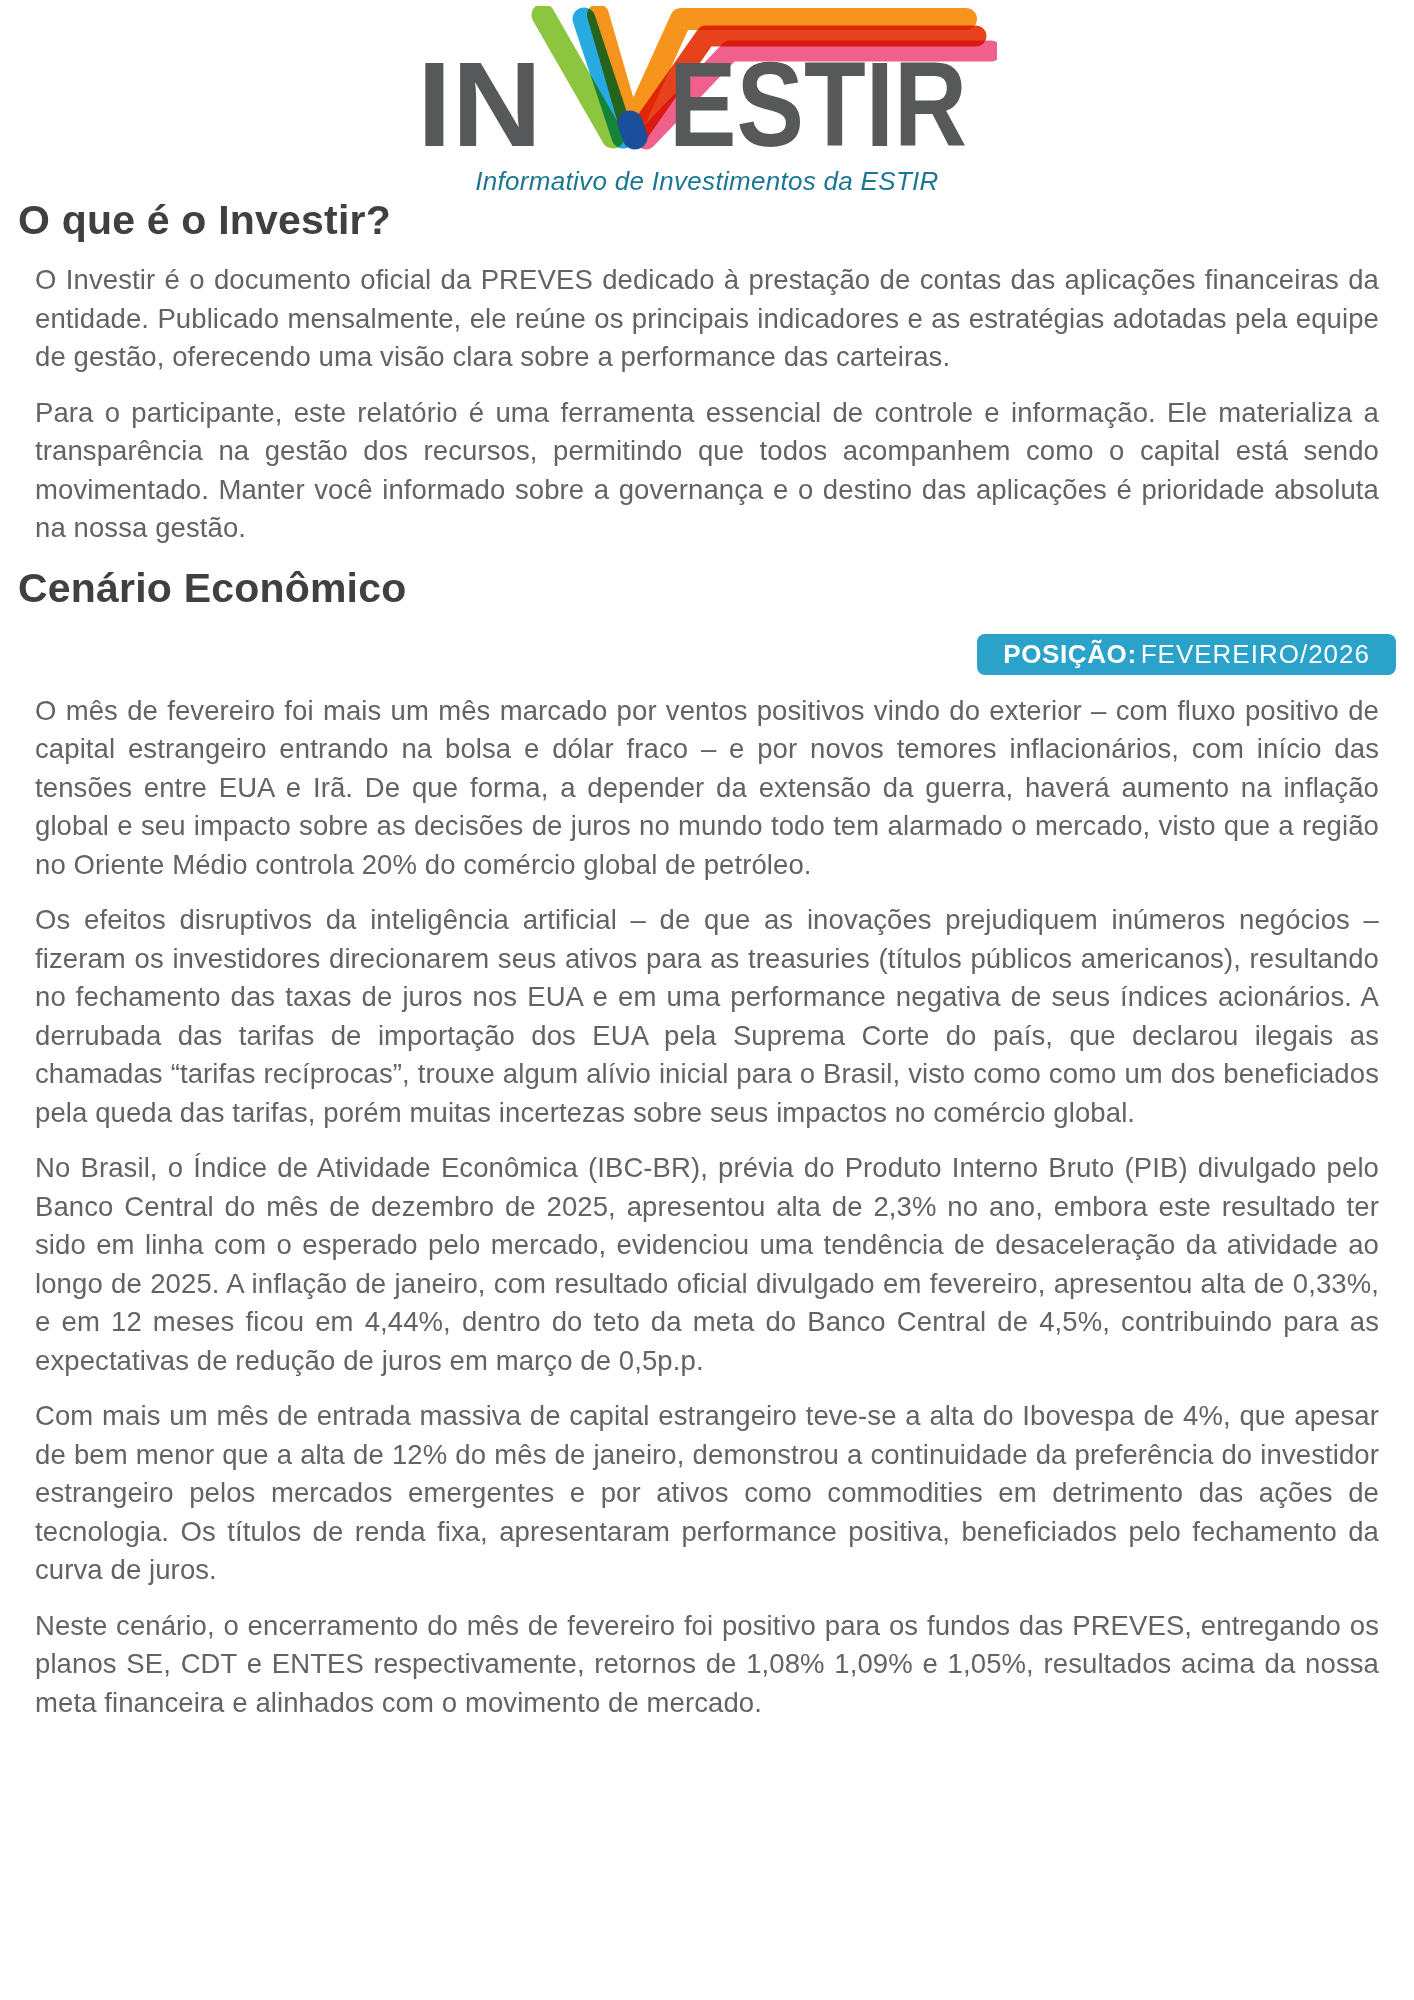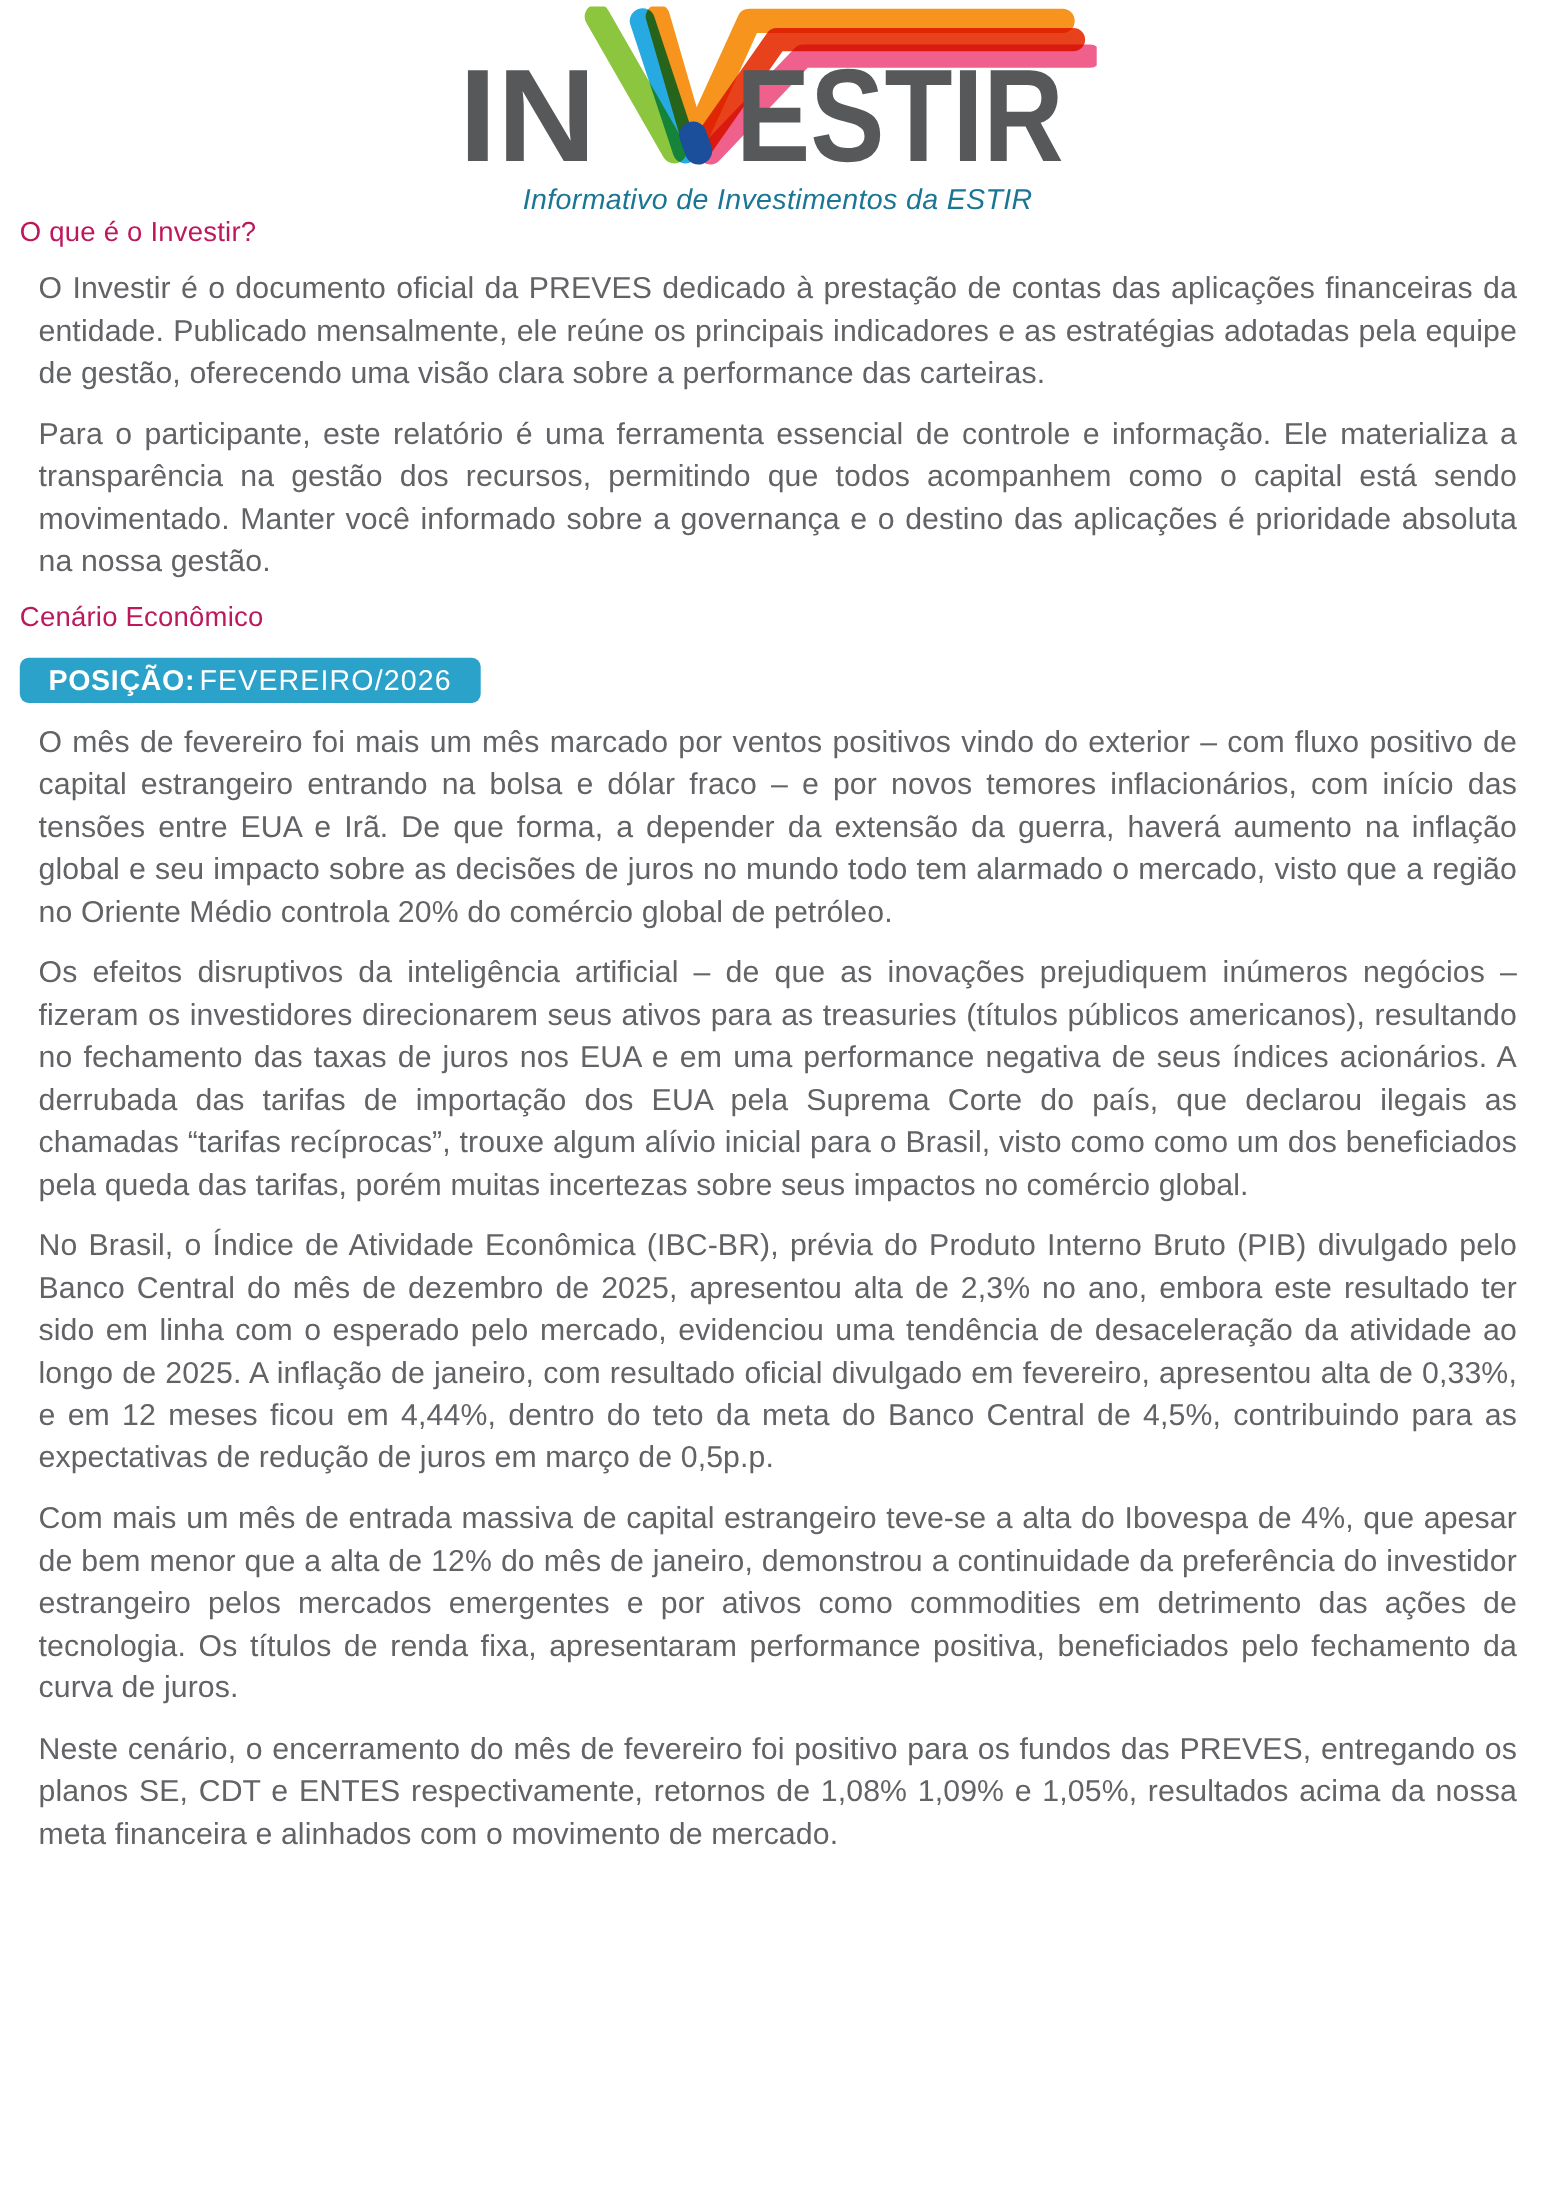--- a/index.html
+++ b/index.html
@@ -36,43 +36,43 @@
     font-weight: 500;
     color: #1a7694;
     letter-spacing: 0.3px;
   }
   
   .content {
     padding: 0 18px;
   }
   h2.section-title {
     margin: 0;
-    font-weight: 400;
-    font-size: 25px;
-    color: #be185d;
+    font-weight: 700;
+    font-size: 41px;
+    color: #404040;
     letter-spacing: 0.2px;
   }
   .title-about   { margin-top: 34px; }
   .title-economy { margin-top: 50px; }
   p.body-par {
     margin: 17px;
     color: #626366;
     font-size: 27.5px;
     line-height: 38.5px;
     text-align: justify;
     letter-spacing: 0.1px;
   }
   .mt-first  { margin-top: 17px; }
   .mt-par    { margin-top: 36px; }
   .mt-par-lg { margin-top: 46px; }
   
   .badge-row {
     margin-top: 22px;
     display: flex;
-    justify-content: flex-start;
+    justify-content: flex-end;
   }
   .position-badge {
     display: inline-flex;
     align-items: center;
     background: #2ba2c9;
     color: #ffffff;
     border-radius: 8px;
     height: 41px;
     padding: 0 26px;
     font-size: 26px;

